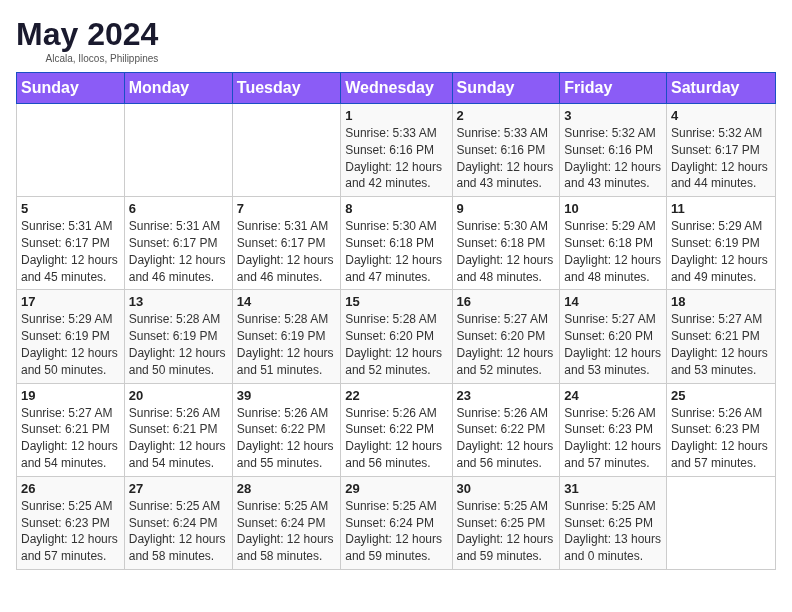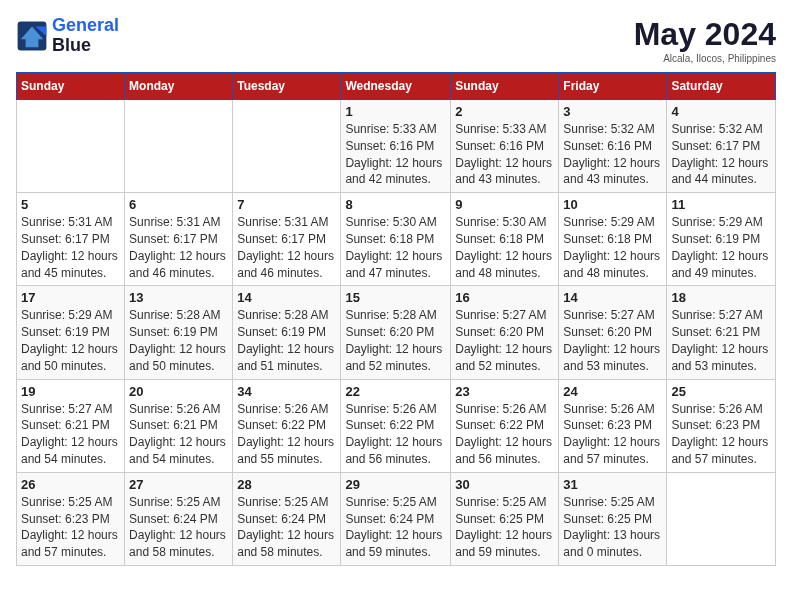--- a/index.html
+++ b/index.html
@@ -46,25 +46,25 @@
       font-size: 10px;
       color: #555;
       margin-left: 20px;
     }
     table {
       width: 100%;
       border-collapse: collapse;
       font-size: 10.5px;
     }
     thead tr th {
-      background: #b91c1c;
+      background: #8b5cf6;
       color: #fff;
       padding: 6px 4px;
       text-align: left;
-      font-size: 12px;
+      font-size: 16px;
       font-weight: bold;
       border: 1px solid #1a4fc4;
     }
     tbody tr td {
       border: 1px solid #ccc;
       vertical-align: top;
       padding: 4px 4px;
       width: 113px;
       min-height: 80px;
       background: #fff;
@@ -85,31 +85,20 @@
       line-height: 1.4;
     }
     .empty-cell {
       background: #fff !important;
     }
   </style>
 </head>
 <body>
 
 <div class="header-area">
-  <div class="logo">
-    <svg class="logo-icon" viewBox="0 0 40 40">
-      <rect x="2" y="2" width="36" height="36" rx="4" fill="#1a3a6e"></rect>
-      <polygon points="20,8 34,24 28,24 28,34 12,34 12,24 6,24" fill="#4a90d9"></polygon>
-      <polygon points="24,8 38,8 38,20" fill="#2563eb"></polygon>
-    </svg>
-    <div class="logo-text">
-      <div><span>General</span></div>
-      <div>Blue</div>
-    </div>
-  </div>
   <div class="title-area">
     <div class="month-title">May 2024</div>
     <div class="location-title">Alcala, Ilocos, Philippines</div>
   </div>
 </div>
 
 <table>
   <thead>
     <tr id="thead-row">
         <th>Sunday</th>
@@ -266,21 +255,21 @@
 and 54 minutes.</div>
         </td>
         <td>
           <span class="day-num">20</span>
           <div class="cell-info" style="white-space: pre-line;">Sunrise: 5:26 AM
 Sunset: 6:21 PM
 Daylight: 12 hours
 and 54 minutes.</div>
         </td>
         <td>
-          <span class="day-num">34</span>
+          <span class="day-num">39</span>
           <div class="cell-info" style="white-space: pre-line;">Sunrise: 5:26 AM
 Sunset: 6:22 PM
 Daylight: 12 hours
 and 55 minutes.</div>
         </td>
         <td>
           <span class="day-num">22</span>
           <div class="cell-info" style="white-space: pre-line;">Sunrise: 5:26 AM
 Sunset: 6:22 PM
 Daylight: 12 hours

